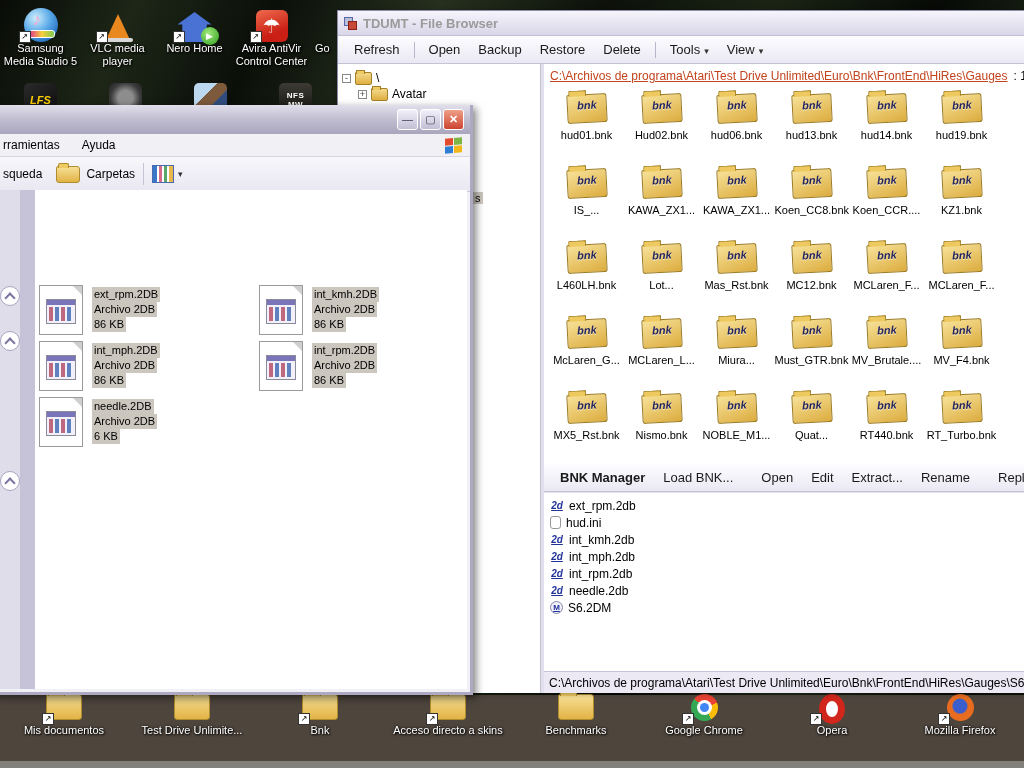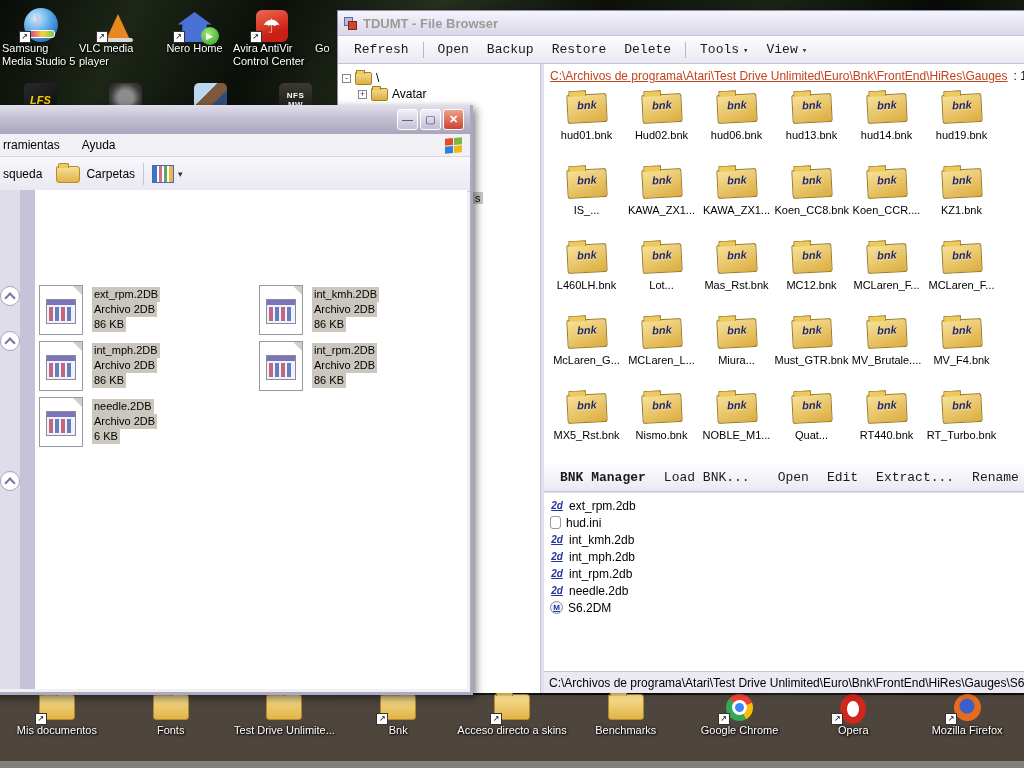--- a/index.html
+++ b/index.html
@@ -6,21 +6,21 @@
   body{width:1024px;height:768px;overflow:hidden;position:relative;
        font-family:"Liberation Sans",sans-serif;background:#000;}
 
   
   #desktop{position:absolute;inset:0;
     background:linear-gradient(115deg,#090c07 0%,#1d2617 10%,#0b0f09 20%,#26301e 32%,
       #0d110a 44%,#1a2414 56%,#070a06 68%,#202a19 80%,#0a0d08 92%,#151a10 100%);}
   #desktop-bottom{position:absolute;left:0;top:695px;width:1024px;height:73px;background:#4e453d;}
   #desktop-bottom-strip{position:absolute;left:0;top:761px;width:1024px;height:7px;background:#81807a;}
 
-  .dlabel{color:#fff;font-size:11px;line-height:13px;text-align:left;
+  .dlabel{color:#fff;font-size:11px;line-height:13px;text-align:center;
           text-shadow:1px 1px 2px #000,0 0 3px #000;}
 
   
   #top-icons{position:absolute;left:2px;top:6px;display:flex;}
   .ti-cell{width:77px;display:flex;flex-direction:column;align-items:center;}
   .ti-iconwrap{width:40px;height:36px;position:relative;display:flex;align-items:flex-end;justify-content:center;}
   .sc-arrow{position:absolute;left:-2px;bottom:-1px;width:10px;height:10px;background:#fff;
             border:1px solid #333;font-size:8px;line-height:9px;text-align:center;color:#000;z-index:3;}
   .ti-samsung{width:34px;height:34px;border-radius:50%;
      background:radial-gradient(circle at 35% 30%,#cfeefc,#58a8e8 45%,#1d63b8 85%);
@@ -75,21 +75,21 @@
          border:1px solid #8f8cab;box-shadow:2px 2px 6px rgba(0,0,0,.45);}
   #tdumt-titlebar{height:24px;background:linear-gradient(180deg,#f6f4fc,#d9d6e8);
       display:flex;align-items:center;padding:0 6px;border-bottom:1px solid #c4c1d6;}
   #tdumt-appicon{width:13px;height:12px;position:relative;margin-right:6px;}
   #tdumt-appicon i{position:absolute;width:7px;height:7px;}
   #tdumt-appicon i:nth-child(1){left:0;top:0;background:#b8bed8;border:1px solid #5868a8;}
   #tdumt-appicon i:nth-child(2){left:4px;top:4px;background:#c84838;border:1px solid #882018;}
   #tdumt-title{color:#9a9a9a;font-weight:bold;font-size:13px;}
   .toolbar{height:27px;background:linear-gradient(180deg,#fdfdff,#eae8f3);
       border-bottom:1px solid #c5c2d6;display:flex;align-items:center;padding:0 8px;gap:2px;}
-  .tb-item{font-size:13px;color:#1a1a1a;padding:3px 8px;border-radius:2px;cursor:default;white-space:nowrap;font-family:Liberation Mono, monospace;}
+  .tb-item{font-size:13px;color:#1a1a1a;padding:3px 8px;border-radius:2px;cursor:default;white-space:nowrap;}
   .tb-item.bold{font-weight:bold;}
   .tb-sep{width:1px;height:16px;background:#b9b6cc;margin:0 4px;}
   .caret{font-size:9px;color:#333;margin-left:4px;}
 
   #tdumt-content{display:flex;height:629px;}
   #tdumt-tree{width:203px;background:#fff;border-right:1px solid #c5c2d6;position:relative;
       padding:6px 4px;box-sizing:border-box;font-size:12px;color:#000;}
   .tree-row{display:flex;align-items:center;height:16px;gap:4px;}
   .tree-row.indent{margin-left:16px;}
   .tree-box{width:9px;height:9px;border:1px solid #888;background:#fff;font-size:9px;line-height:7px;
@@ -227,26 +227,20 @@
         <div class="bi-iconwrap">
           <div class="fold"></div>
           <span class="sc-arrow">↗</span>
         </div>
         <div class="dlabel">Mis documentos</div>
       </div>
       <div class="bi-cell">
         <div class="bi-iconwrap">
           <div class="fold"></div>
         </div>
-        <div class="dlabel">Fonts</div>
-      </div>
-      <div class="bi-cell">
-        <div class="bi-iconwrap">
-          <div class="fold"></div>
-        </div>
         <div class="dlabel">Test Drive Unlimite...</div>
       </div>
       <div class="bi-cell">
         <div class="bi-iconwrap">
           <div class="fold"></div>
           <span class="sc-arrow">↗</span>
         </div>
         <div class="dlabel">Bnk</div>
       </div>
       <div class="bi-cell">

